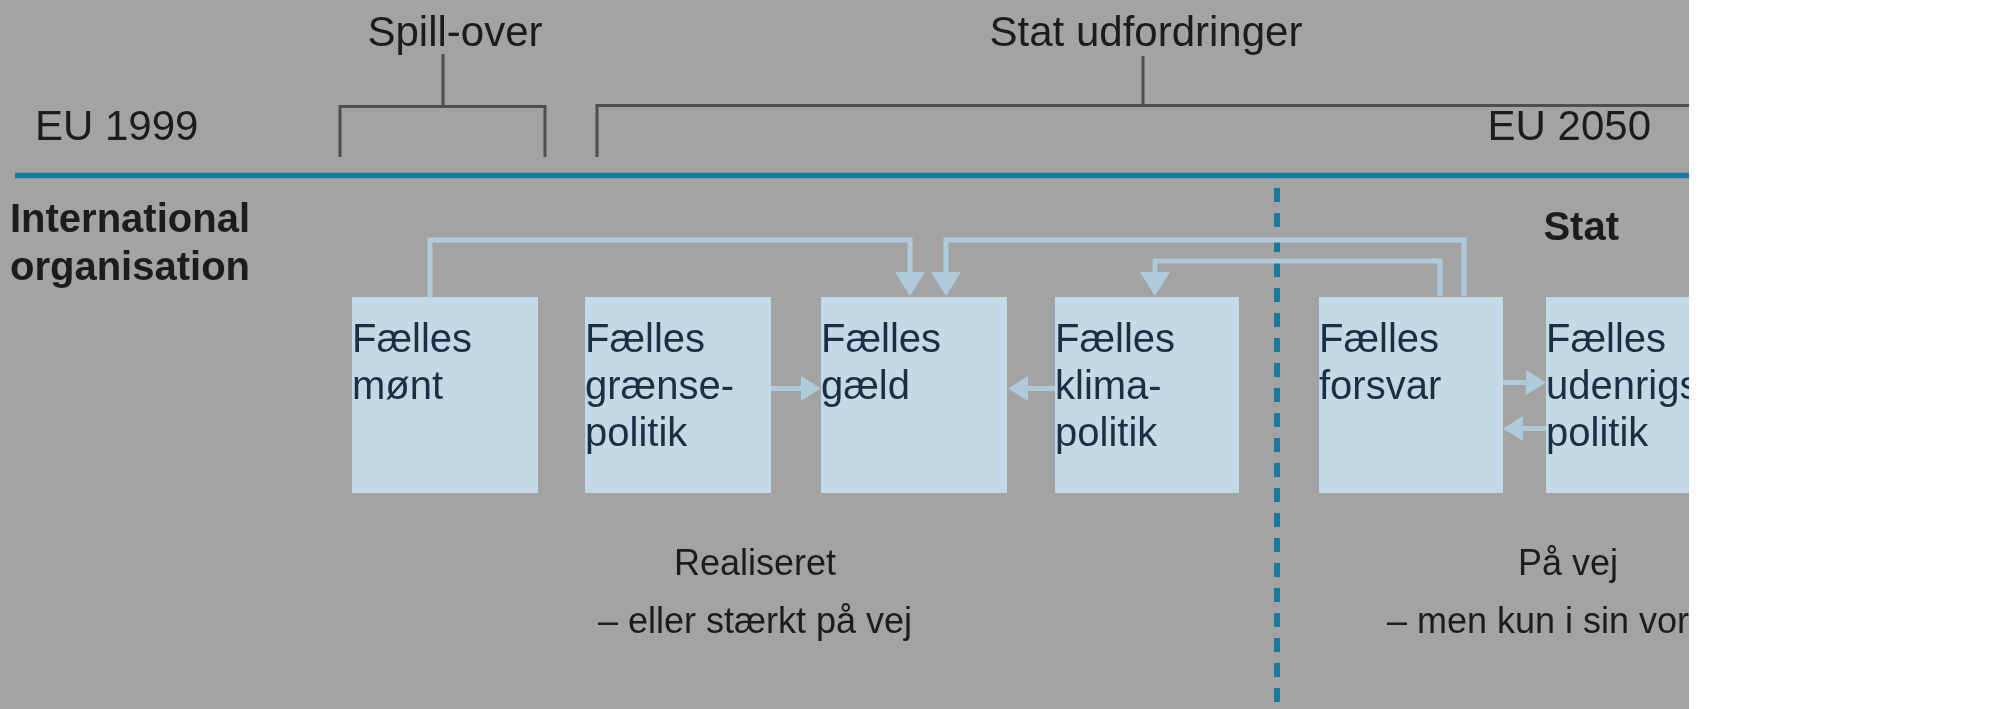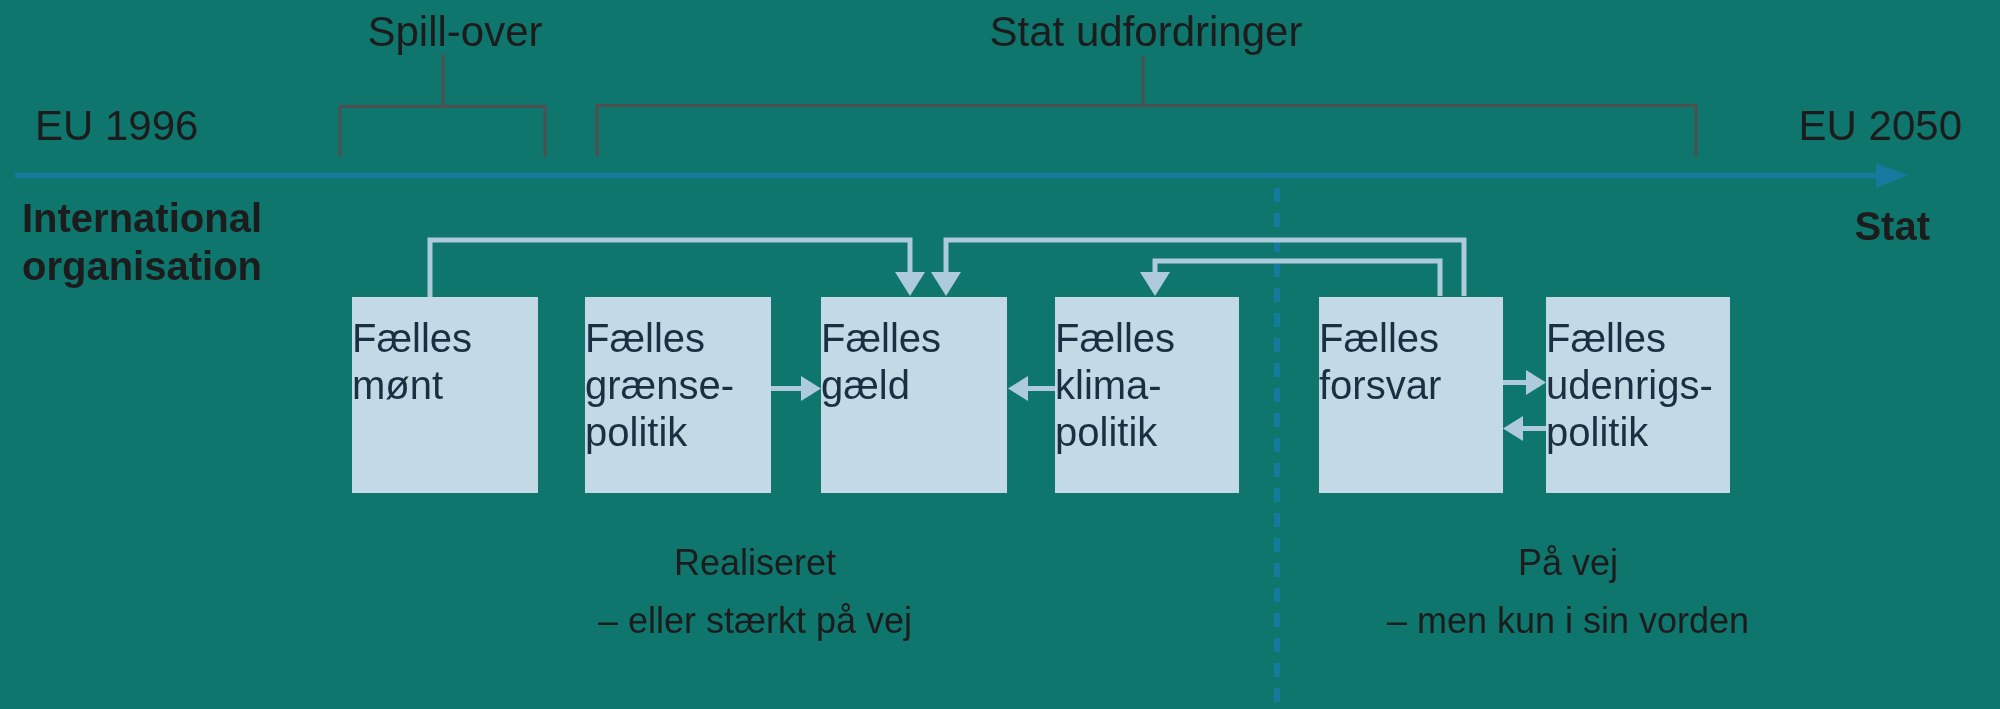--- a/index.html
+++ b/index.html
@@ -1,19 +1,19 @@
 <!DOCTYPE html>
 <html><head>
 <meta charset="utf-8">
 <style>
   html,body{margin:0;padding:0;background:#ffffff;}
   #stage{
     position:relative;
-    width:2000px;height:709px;
-    background:#0f766e;
+    width:1689px;height:709px;
+    background:#a3a3a3;
     font-family:"Liberation Sans", sans-serif;
     overflow:hidden;
   }
   .lbl{position:absolute;color:#1c1c1c;white-space:pre-line;}
   .toplbl{font-size:42px;text-align:center;}
   .eulbl{font-size:42px;}
   .boldlbl{font-size:40px;font-weight:bold;line-height:48px;}
   .box{
     position:absolute;top:297px;height:196px;width:186px;
     background:#c3d9e6;
@@ -85,24 +85,24 @@
 
     <g fill="#aecbdc">
       <rect x="1522" y="426" width="25" height="5"></rect>
       <polygon points="1523,416 1523,441 1503,428.5"></polygon>
     </g>
   </svg>
 
   <div class="lbl toplbl" style="left:300px;top:8px;width:310px;">Spill-over</div>
   <div class="lbl toplbl" style="left:946px;top:8px;width:400px;">Stat udfordringer</div>
 
-  <div class="lbl eulbl" style="left:35px;top:102px;">EU 1996</div>
+  <div class="lbl eulbl" style="left:35px;top:102px;">EU 1999</div>
   <div class="lbl eulbl" style="right:38px;top:102px;text-align:center;">EU 2050</div>
 
-  <div class="lbl boldlbl" style="left:22px;top:194px;">International
+  <div class="lbl boldlbl" style="left:10px;top:194px;">International
 organisation</div>
   <div class="lbl boldlbl" style="right:70px;top:202px;text-align:center;">Stat</div>
 
   <div class="box" style="left:352px;">Fælles
 mønt</div>
   <div class="box" style="left:585px;">Fælles
 grænse-
 politik</div>
   <div class="box" style="left:821px;">Fælles
 gæld</div>

